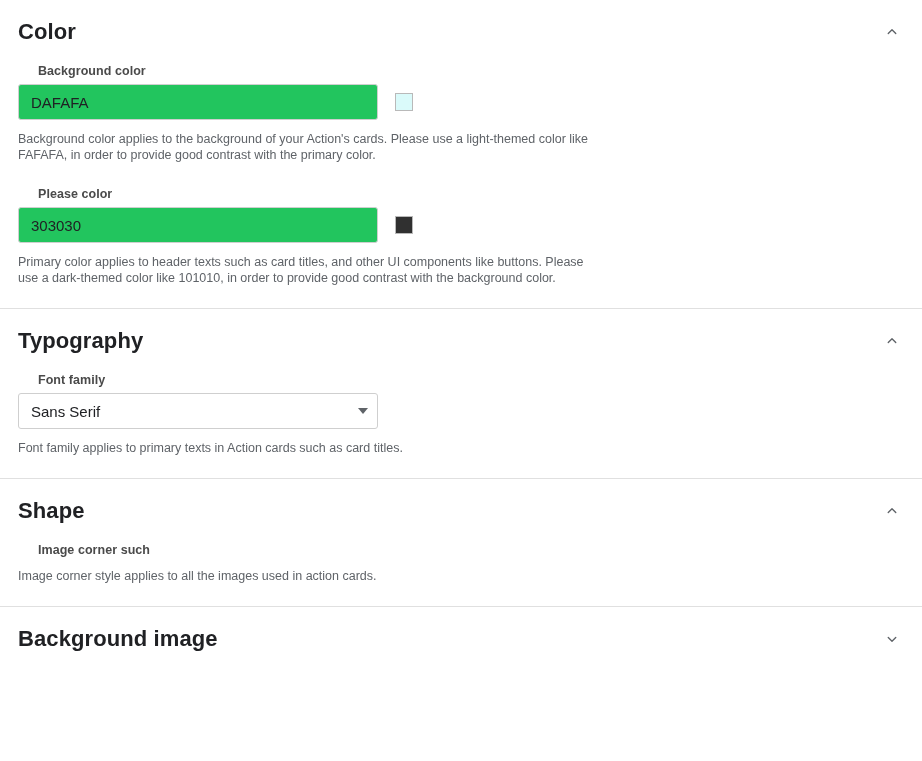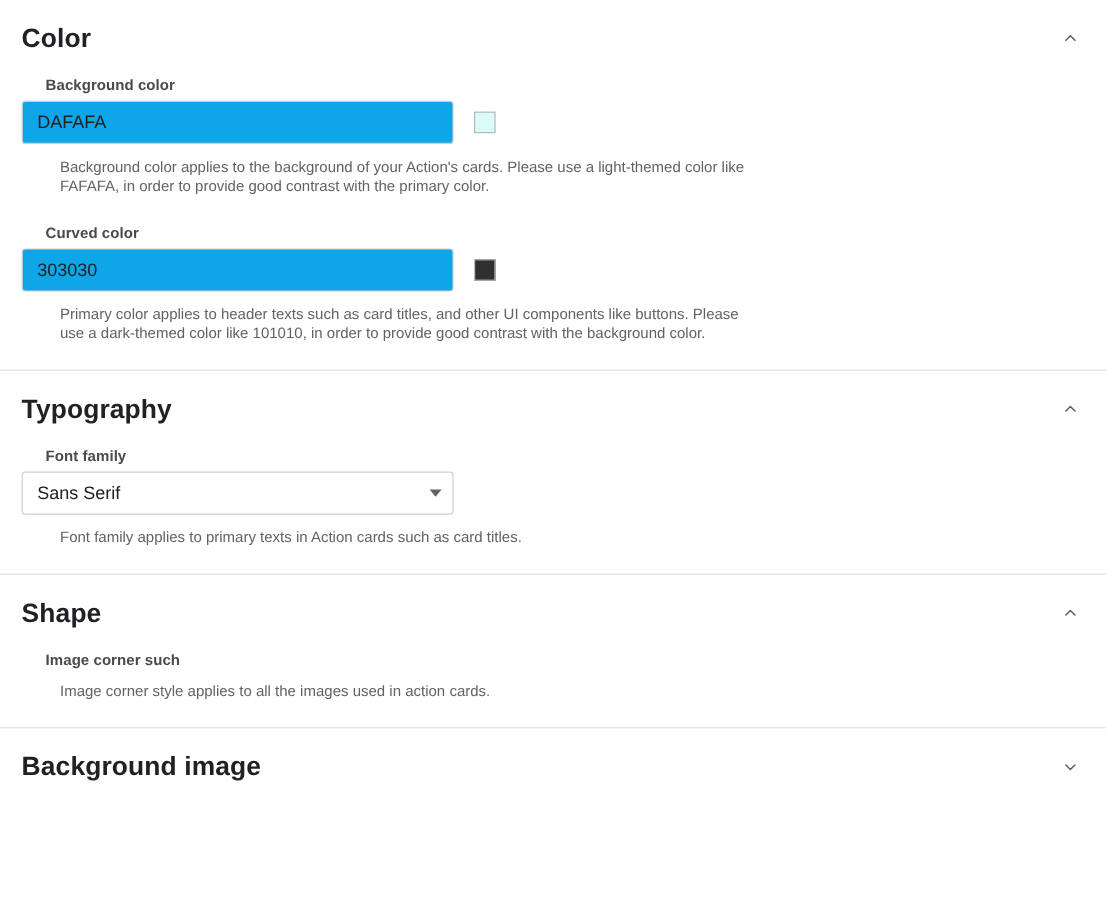--- a/index.html
+++ b/index.html
@@ -67,41 +67,40 @@
   .field-row {
     display: flex;
     align-items: center;
   }
   .text-input {
     width: 360px;
     height: 36px;
     box-sizing: border-box;
     border: 1px solid #cfcfcf;
     border-radius: 3px;
-    background: #0ea5e9;
+    background: #22c55e;
     font-size: 15px;
     font-family: "Liberation Sans", sans-serif;
     color: #202124;
     padding: 0 12px;
     outline: none;
   }
   .swatch {
     width: 18px;
     height: 18px;
     margin-left: 17px;
     border: 1px solid #b9b9b9;
     box-sizing: border-box;
   }
   .help-text {
     font-size: 12.5px;
     line-height: 16px;
     color: #5f6368;
     margin-top: 11px;
     max-width: 580px;
-    margin-left: 32px;
   }
   .field-block {
     margin-bottom: 24px;
   }
   .field-block.last {
     margin-bottom: 0;
   }
   .select-wrap {
     position: relative;
     width: 360px;
@@ -155,21 +154,21 @@
       <div class="field-block">
         <div class="field-label">Background color</div>
         <div class="field-row">
           <input class="text-input" type="text" value="DAFAFA" style="">
           <span class="swatch" style="background:#dafafa;"></span>
         </div>
         <div class="help-text">Background color applies to the background of your Action's cards. Please use a light-themed color like FAFAFA, in order to provide good contrast with the primary color.</div>
       </div>
 
       <div class="field-block last">
-        <div class="field-label">Curved color</div>
+        <div class="field-label">Please color</div>
         <div class="field-row">
           <input class="text-input" type="text" value="303030" style="">
           <span class="swatch" style="background:#303030;"></span>
         </div>
         <div class="help-text">Primary color applies to header texts such as card titles, and other UI components like buttons. Please use a dark-themed color like 101010, in order to provide good contrast with the background color.</div>
       </div>
 
     </div>
   </div>
 

